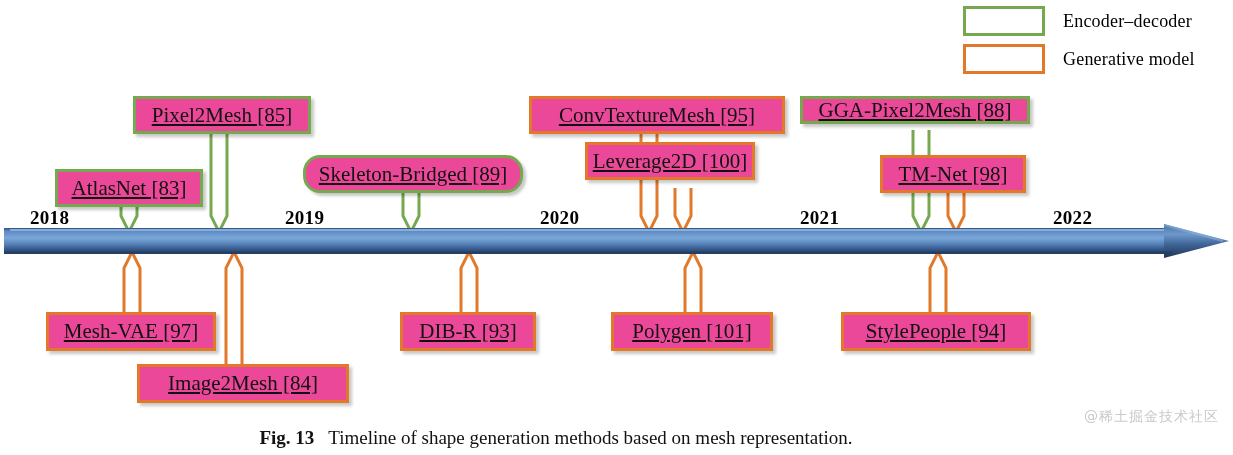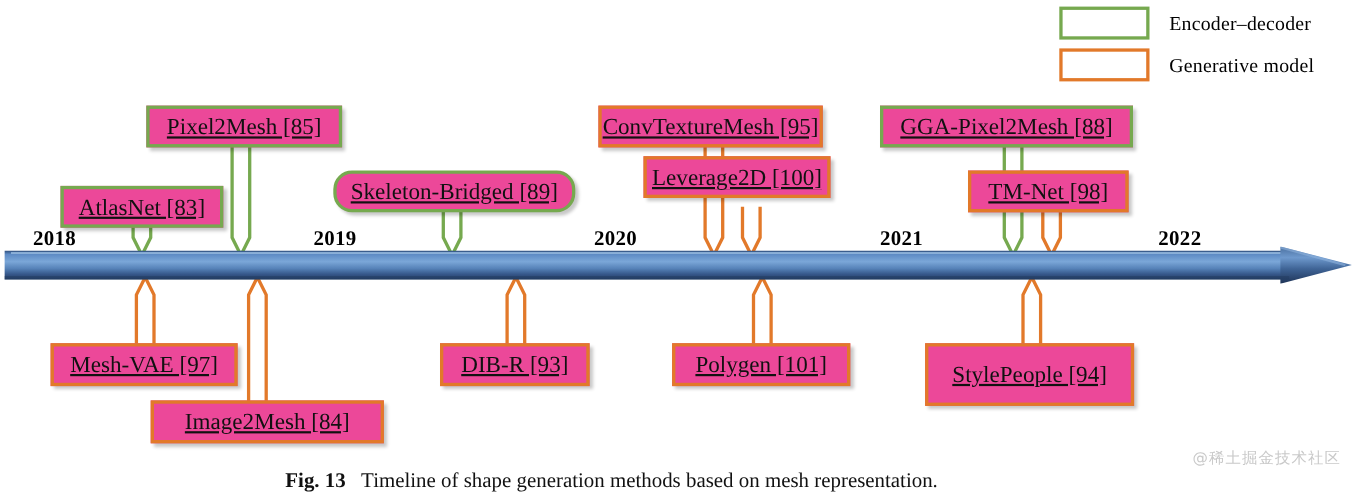--- a/index.html
+++ b/index.html
@@ -142,37 +142,37 @@
       <path d="M3 62 L3 16 L11 0 L19 16 L19 62" fill="#ffffff" stroke="#e2792a" stroke-width="3" stroke-linejoin="miter"></path>
     </svg>
   </div>
 
   <div class="nbox green" style="left:133px;top:96px;width:178px;height:38px;">Pixel2Mesh [85]</div>
 
   <div class="nbox green" style="left:55px;top:155px;width:148px;height:38px;margin-top:14px;">AtlasNet [83]</div>
 
   <div class="nbox green" style="left:303px;top:155px;width:220px;height:38px;border-radius:17px;">Skeleton-Bridged [89]</div>
 
-  <div class="nbox orange" style="left:544px;top:96px;width:204px;height:38px;">ConvTextureMesh [95]</div>
+  <div class="nbox orange" style="left:529px;top:96px;width:256px;height:38px;">ConvTextureMesh [95]</div>
 
   <div class="nbox orange" style="left:585px;top:142px;width:170px;height:38px;">Leverage2D [100]</div>
 
-  <div class="nbox green" style="left:800px;top:96px;width:230px;height:38px;">GGA-Pixel2Mesh [88]</div>
+  <div class="nbox green" style="left:800px;top:96px;width:230px;height:28px;">GGA-Pixel2Mesh [88]</div>
 
   <div class="nbox orange" style="left:880px;top:155px;width:146px;height:38px;">TM-Net [98]</div>
 
   <div class="nbox orange" style="left:46px;top:312px;width:170px;height:39px;">Mesh-VAE [97]</div>
 
   <div class="nbox orange" style="left:137px;top:364px;width:212px;height:39px;">Image2Mesh [84]</div>
 
   <div class="nbox orange" style="left:400px;top:312px;width:136px;height:39px;">DIB-R [93]</div>
 
   <div class="nbox orange" style="left:611px;top:312px;width:162px;height:39px;">Polygen [101]</div>
 
-  <div class="nbox orange" style="left:841px;top:312px;width:190px;height:57px;">StylePeople [94]</div>
+  <div class="nbox orange" style="left:841px;top:312px;width:190px;height:39px;">StylePeople [94]</div>
 
   <div class="yearlab" style="left:30px;top:207px;">2018</div>
   <div class="yearlab" style="left:285px;top:207px;">2019</div>
   <div class="yearlab" style="left:540px;top:207px;">2020</div>
   <div class="yearlab" style="left:800px;top:207px;">2021</div>
   <div class="yearlab" style="left:1053px;top:207px;">2022</div>
 
   <div id="timeline">
     <svg width="1225" height="34" viewBox="0 0 1225 34">
       <defs>

